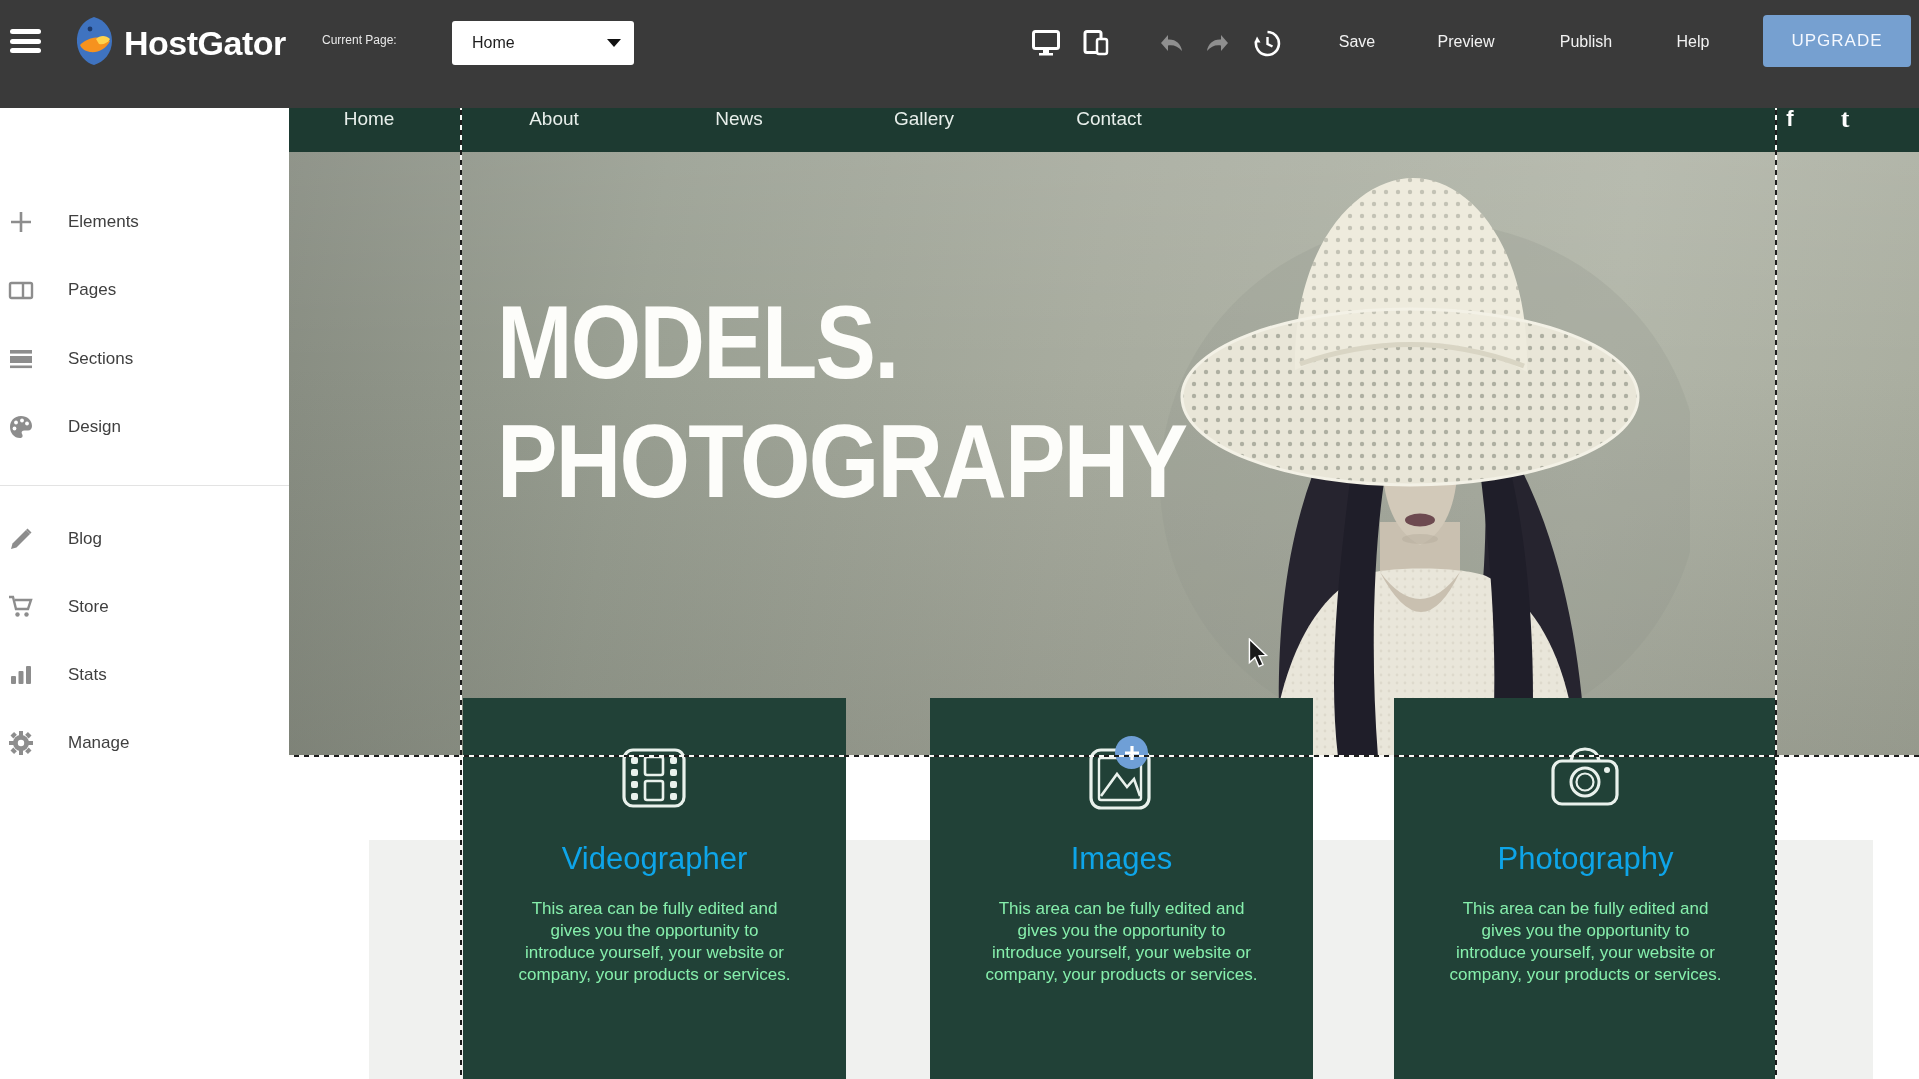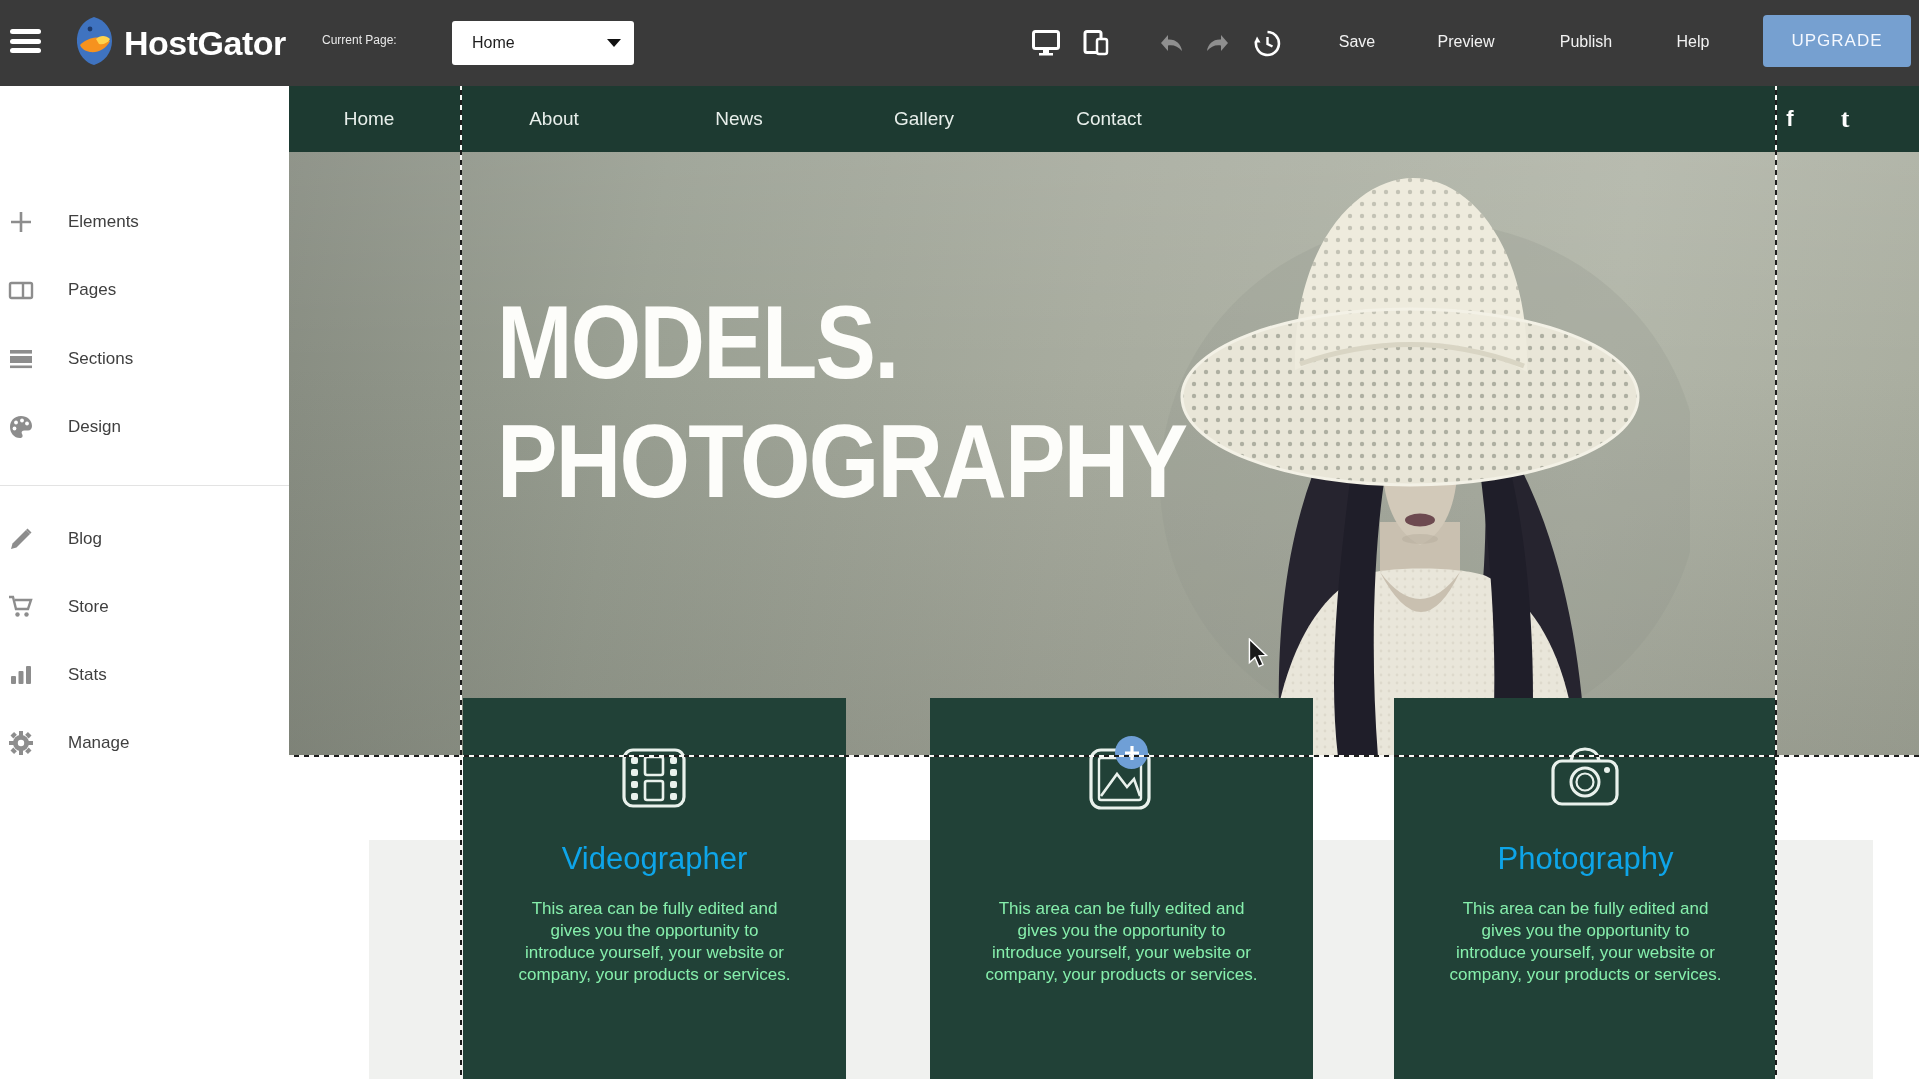--- a/index.html
+++ b/index.html
@@ -1,21 +1,21 @@
 <!DOCTYPE html>
 <html><head>
 <meta charset="utf-8">
 <style>
   html,body{margin:0;padding:0;background:#222;}
   .screen{position:relative;width:1919px;height:1079px;overflow:hidden;
           font-family:"Liberation Sans","DejaVu Sans",sans-serif;background:#fff;}
   .abs{position:absolute;}
 
   
-  .topbar{left:0;top:0;width:1919px;height:86px;background:#3a3a3a;z-index:40;}
+  .topbar{left:0;top:0;width:1919px;height:108px;background:#3a3a3a;z-index:40;}
   .hamburger{left:10px;top:29px;width:34px;height:28px;cursor:pointer;}
   .hamburger span{display:block;width:31px;height:5px;background:#fff;border-radius:2.5px;margin:0 0 4.5px 0;}
   .logo{left:70px;top:16px;width:230px;height:54px;display:flex;align-items:center;gap:6px;}
   .logo-text{color:#fff;font-size:34px;font-weight:bold;letter-spacing:-0.5px;}
   .cp-label{left:322px;top:33px;color:#e9e9e9;font-size:12px;text-align:right;}
   .page-select{left:452px;top:21px;width:182px;height:44px;background:#fff;border-radius:3px;
                display:flex;align-items:center;cursor:pointer;}
   .page-select .val{margin-left:20px;font-size:16px;color:#1d1d1d;flex:1;}
   .caret{width:0;height:0;border-left:7px solid transparent;border-right:7px solid transparent;
          border-top:8px solid #111;margin-right:13px;}
@@ -321,20 +321,21 @@
         <rect x="6" y="8" width="58" height="58" rx="10" fill="none" stroke="#e9f1ec" stroke-width="3.2"></rect>
         <rect x="14" y="16" width="42" height="42" rx="2" fill="none" stroke="#e9f1ec" stroke-width="2.4"></rect>
         <path d="M16 54 L32 32 L42 45 L49 37 L55 54" fill="none" stroke="#e9f1ec" stroke-width="2.6"></path>
       </svg>
     </span>
     <div class="badge">
       <svg width="18" height="18" viewBox="0 0 18 18">
           <path d="M9 2 V16 M2 9 H16" stroke="#fff" stroke-width="3.2"></path>
         </svg>
     </div>
+    <div class="c-title">Images</div>
     <div class="c-body">This area can be fully edited and gives you the opportunity to introduce yourself, your website or company, your products or services.</div>
   </div>
 
   <div class="abs card" style="left:1394px;">
     <span class="c-ico">
       <svg width="72" height="72" viewBox="0 0 72 72">
         <rect x="4" y="19" width="64" height="43" rx="9" fill="none" stroke="#e9f1ec" stroke-width="3.2"></rect>
         <path d="M22 19 C23 9 31 7 36 7 C41 7 49 9 50 19" fill="none" stroke="#e9f1ec" stroke-width="3.2"></path>
         <circle cx="36" cy="40" r="14" fill="none" stroke="#e9f1ec" stroke-width="3"></circle>
         <circle cx="36" cy="40" r="8.5" fill="none" stroke="#e9f1ec" stroke-width="2.2"></circle>

